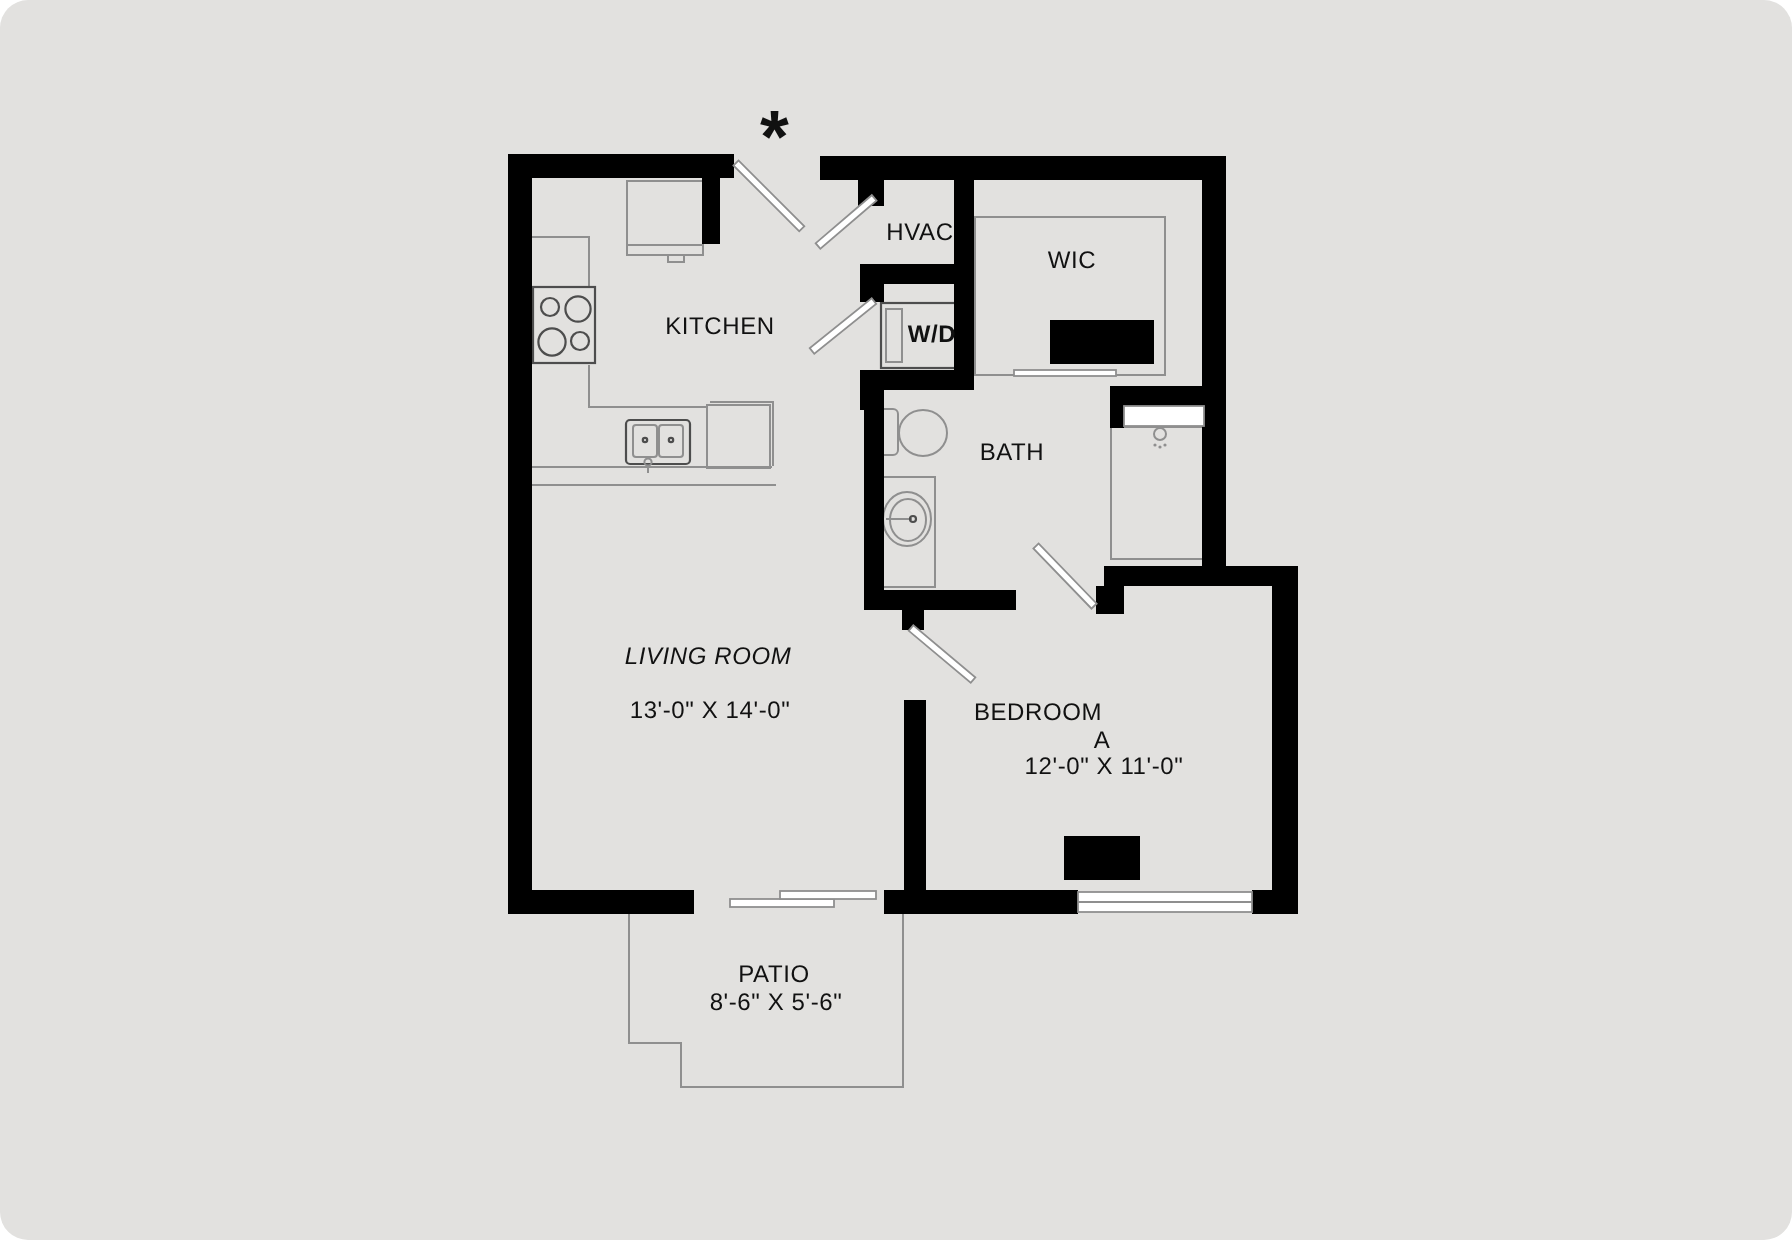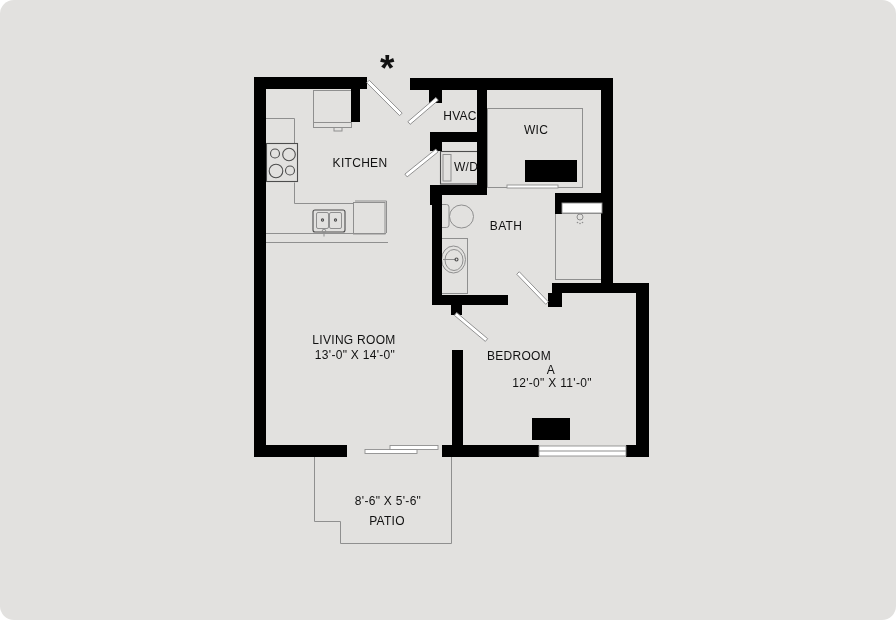--- a/index.html
+++ b/index.html
@@ -169,27 +169,27 @@
   </svg>
 
   <div class="asterisk">*</div>
 
   <div class="lbl" style="left:360px; top:157px;">KITCHEN</div>
 
   <div class="lbl" style="left:460px; top:110px;">HVAC</div>
 
   <div class="lbl" style="left:536px; top:124px;">WIC</div>
 
-  <div class="lbl" style="left:466px; top:161px;">W/D</div>
+  <div class="lbl" style="left:466px; top:161px;font-weight:bold;">W/D</div>
 
   <div class="lbl" style="left:506px; top:220px;">BATH</div>
 
-  <div class="lbl" style="left:354px; top:334px;">LIVING ROOM</div>
+  <div class="lbl" style="left:354px; top:322px;font-style:italic;">LIVING ROOM</div>
   <div class="lbl" style="left:355px; top:349px;">13'-0" X 14'-0"</div>
 
   <div class="lbl" style="left:519px; top:350px;">BEDROOM</div>
   <div class="lbl" style="left:551px; top:364px;">A</div>
   <div class="lbl" style="left:552px; top:377px;">12'-0" X 11'-0"</div>
 
-  <div class="lbl" style="left:387px; top:481px;margin-top:34px;">PATIO</div>
+  <div class="lbl" style="left:387px; top:481px;">PATIO</div>
   <div class="lbl" style="left:388px; top:495px;">8'-6" X 5'-6"</div>
 
 </div>
 
 </body></html>

